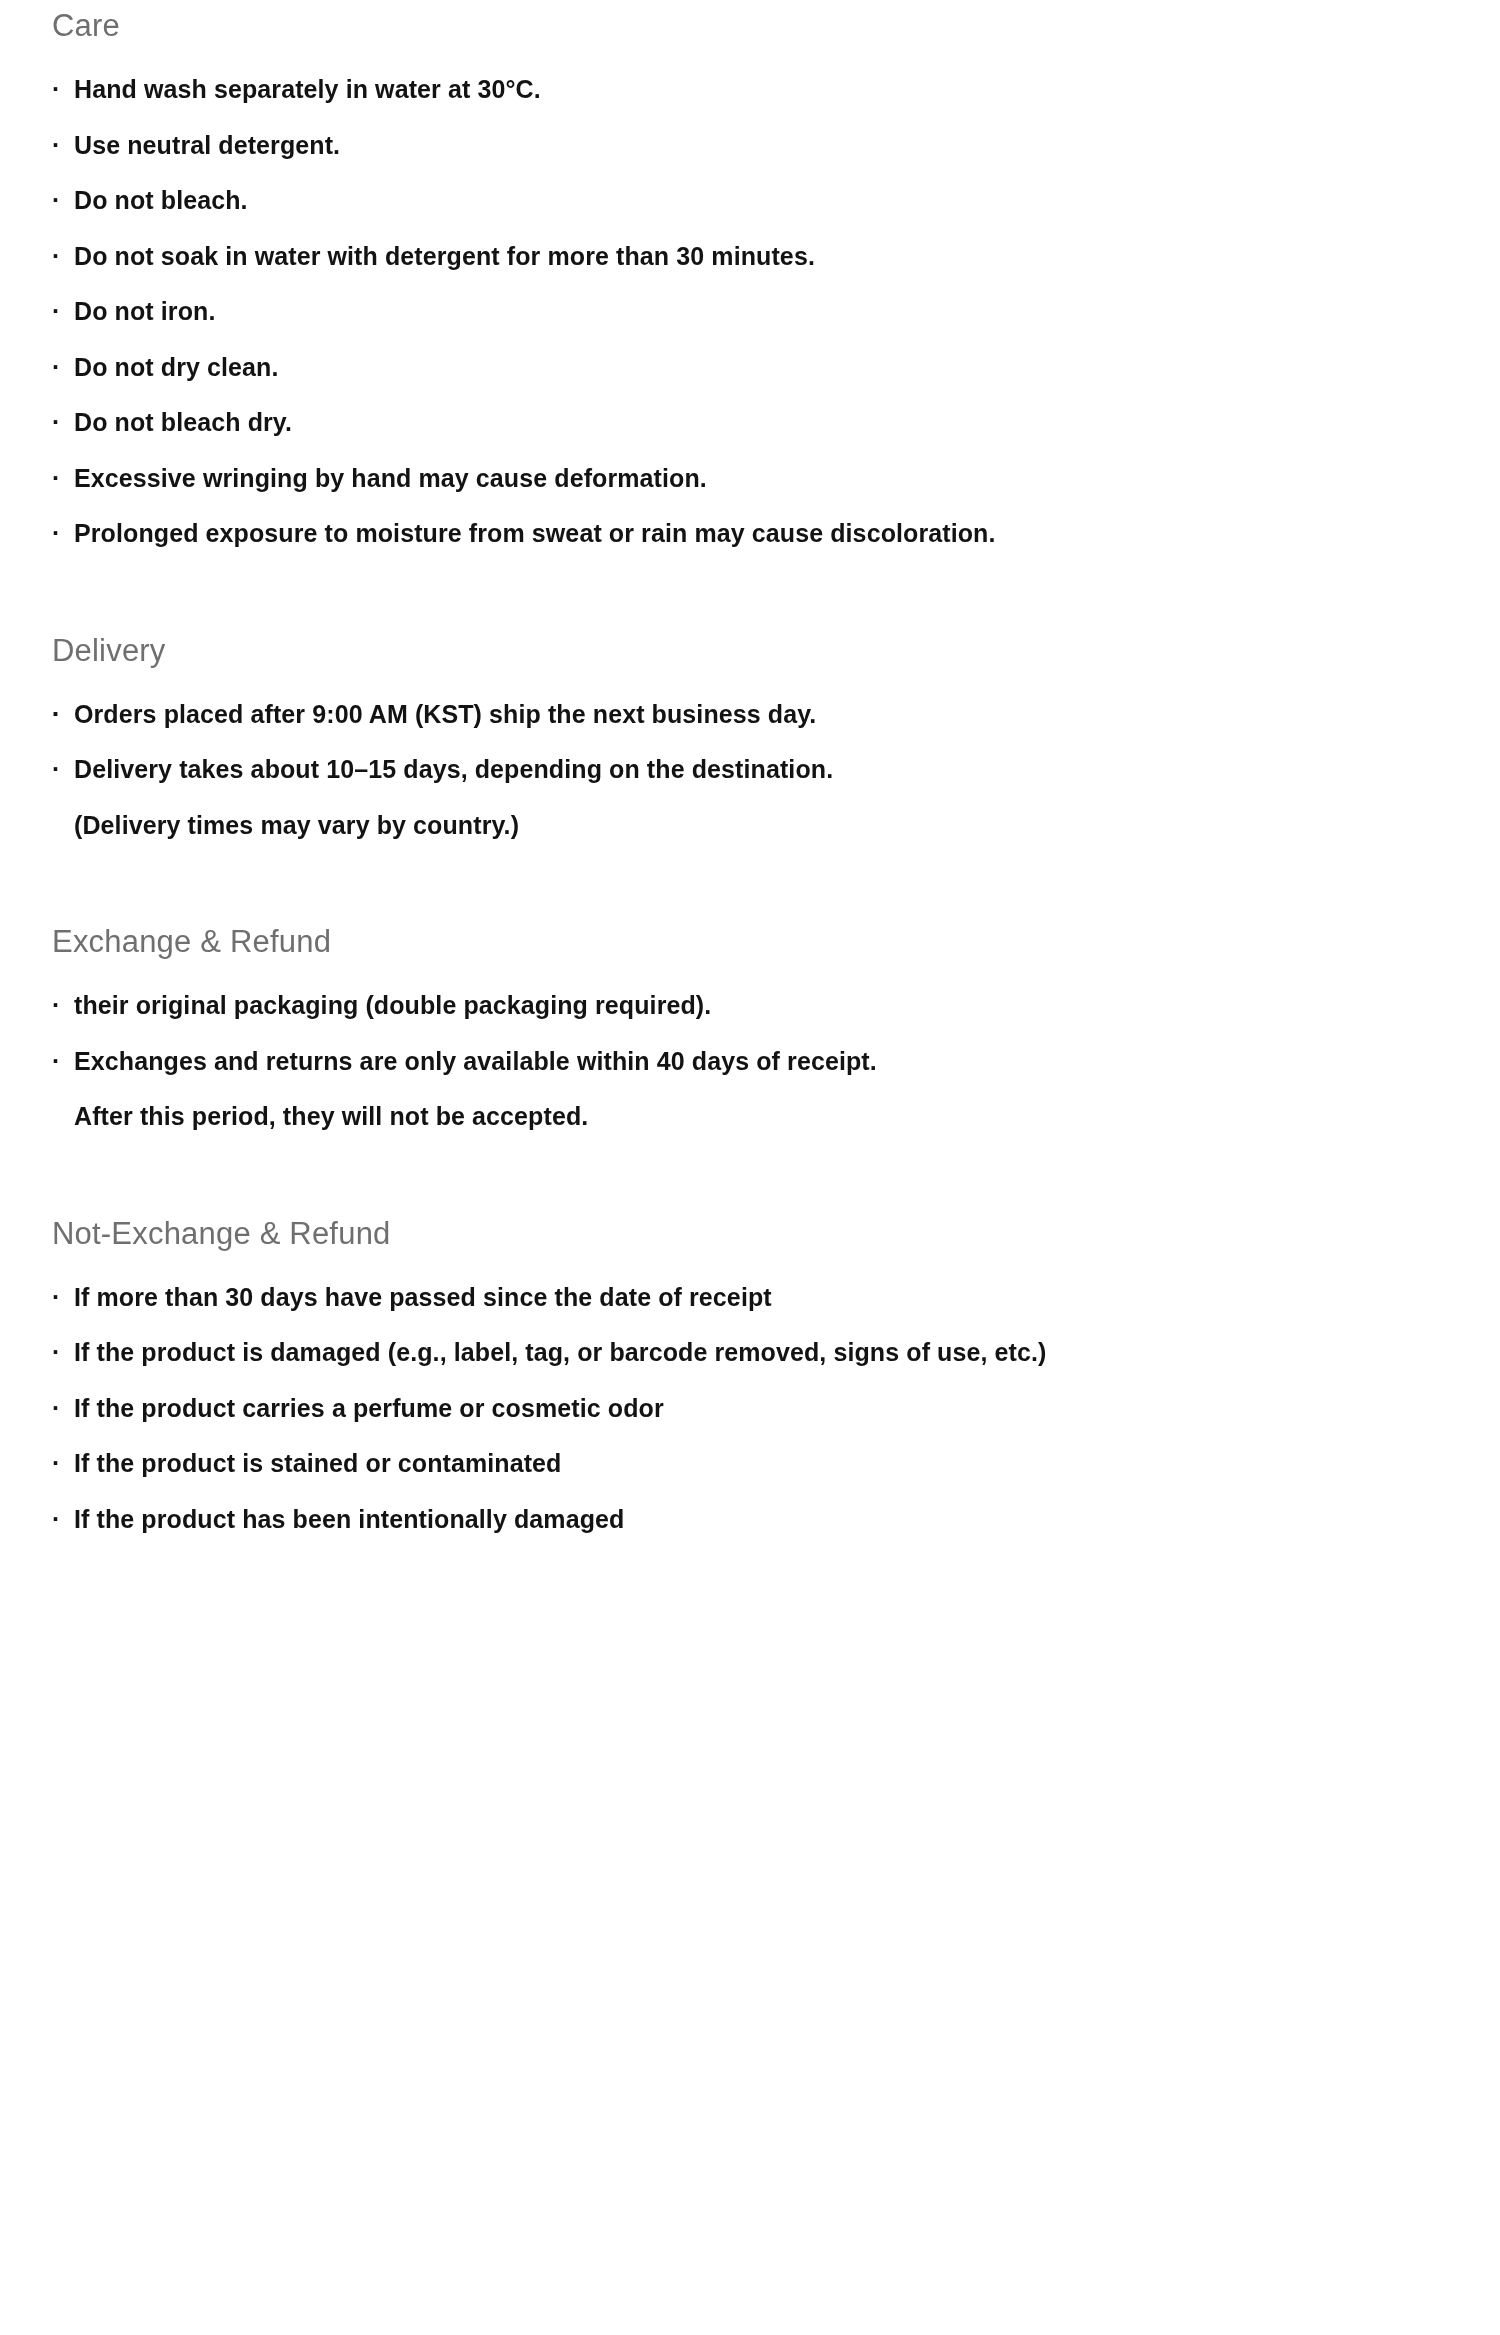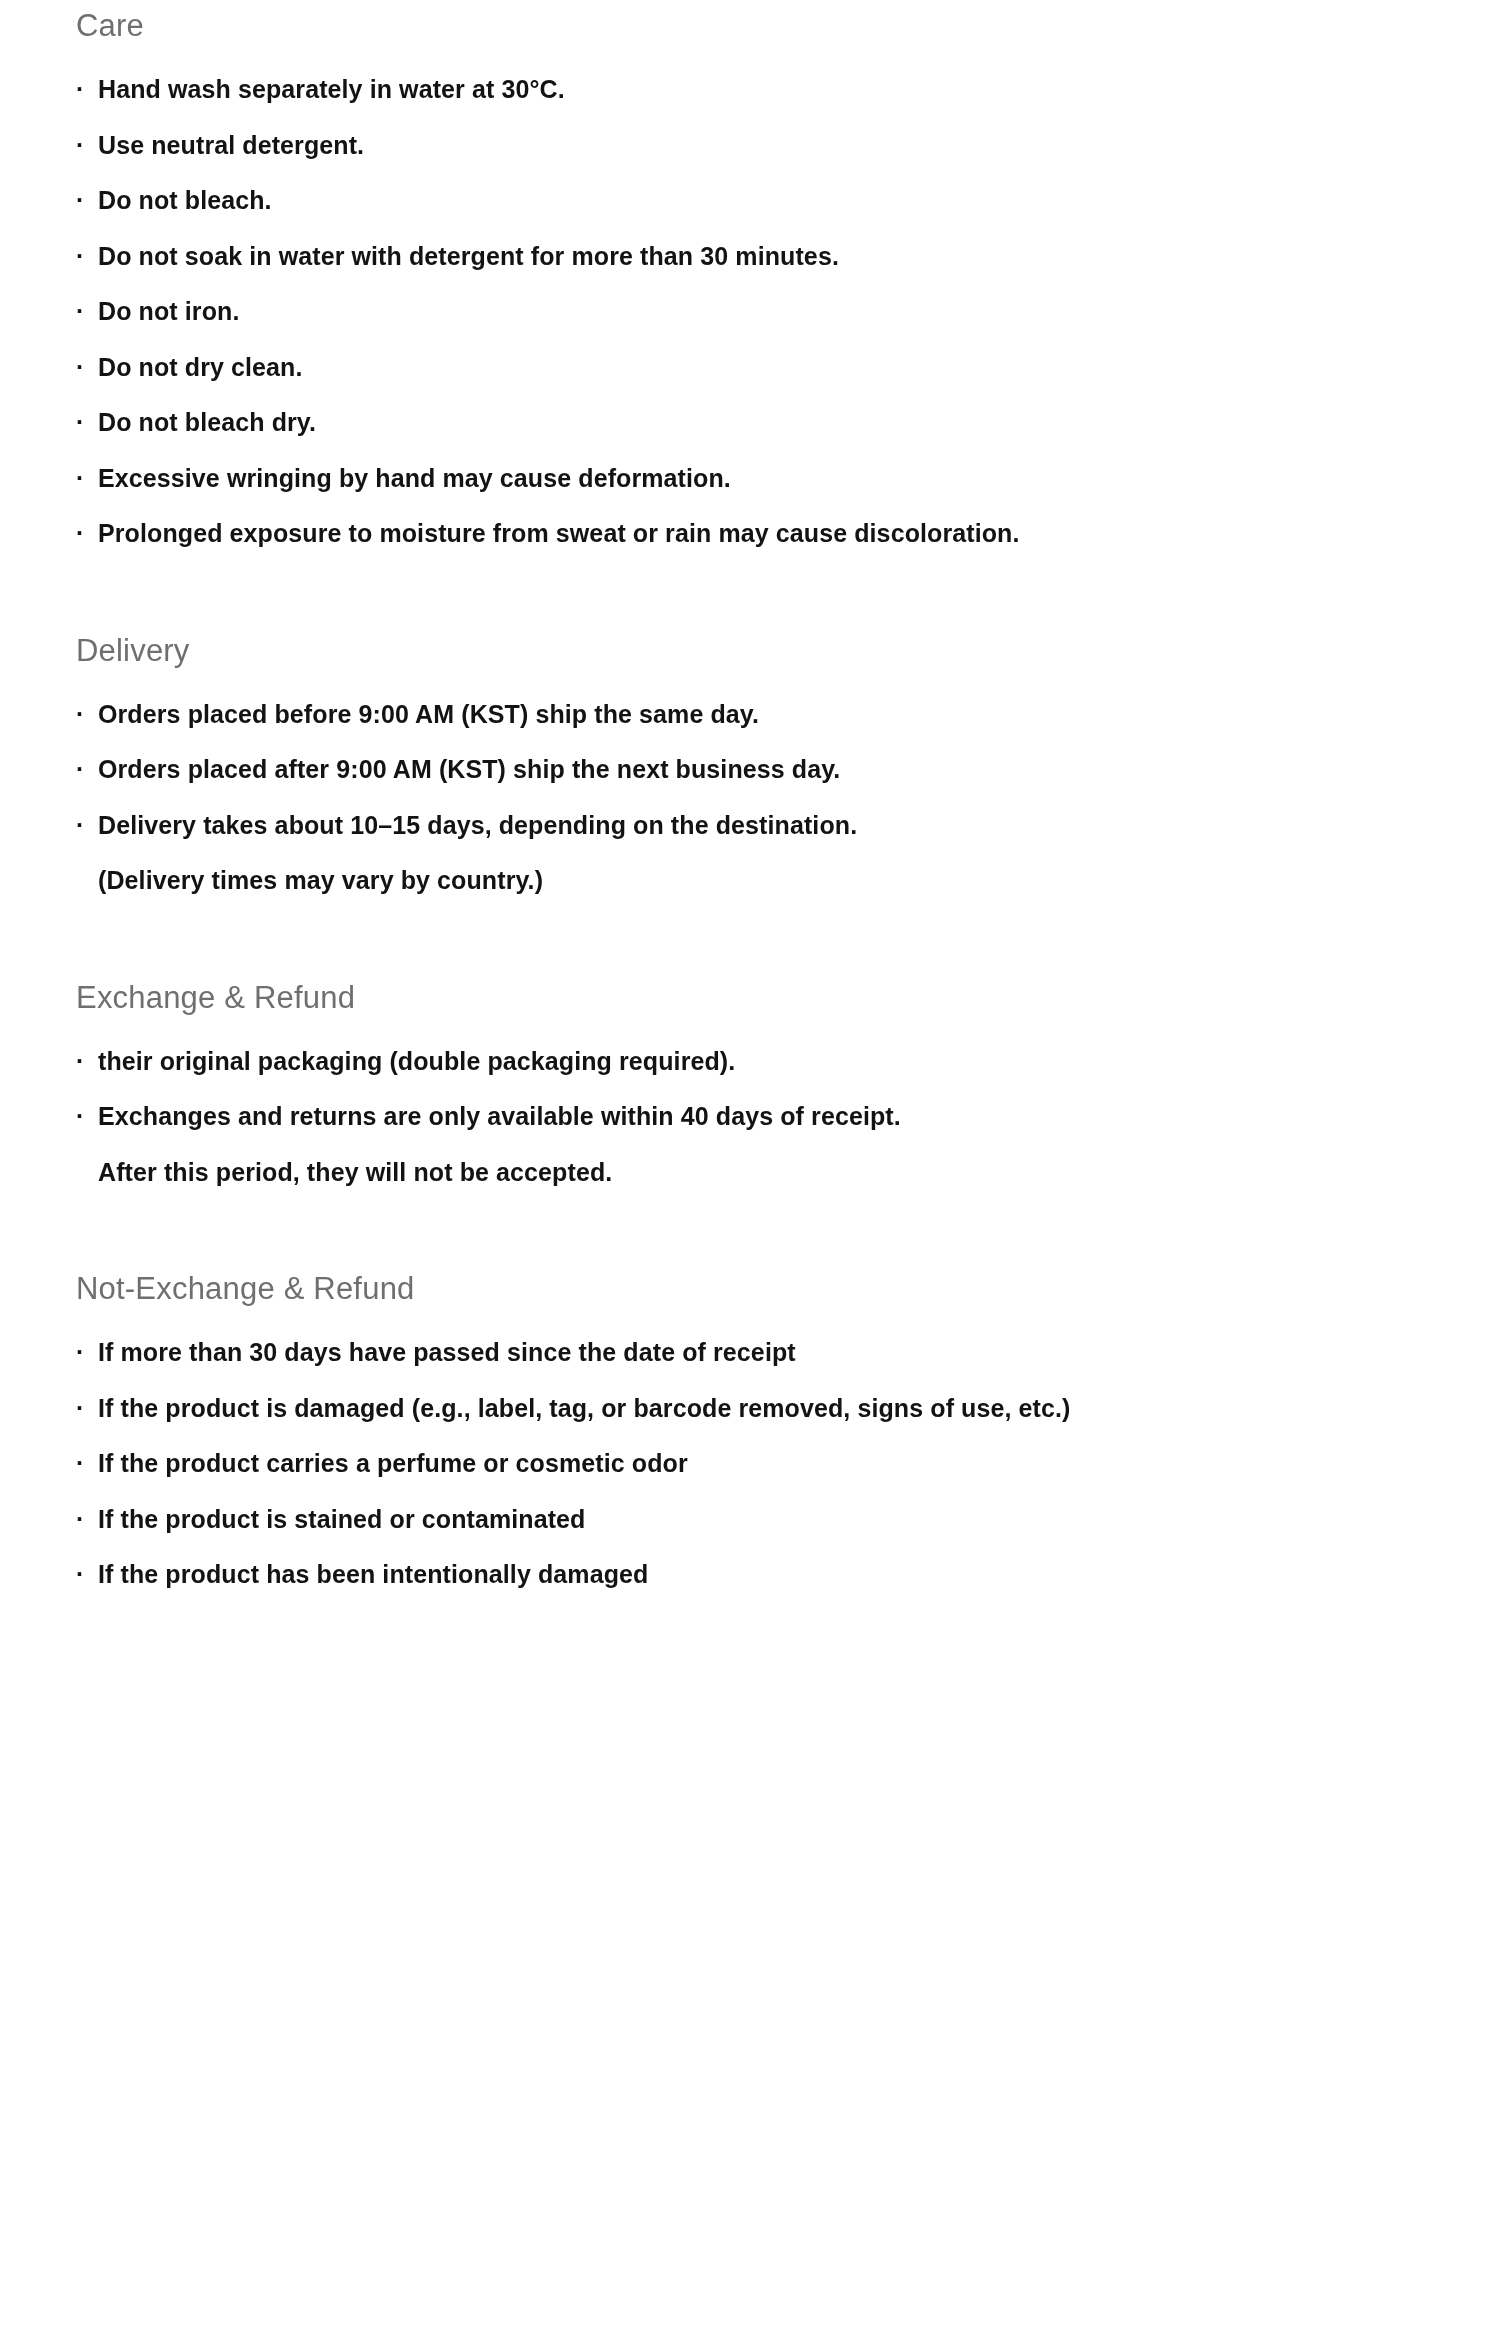--- a/index.html
+++ b/index.html
@@ -8,21 +8,21 @@
     background: #ffffff;
   }
   body {
     width: 1500px;
     height: 2335px;
     font-family: "Liberation Sans", "DejaVu Sans", sans-serif;
     overflow: hidden;
   }
   .page {
     box-sizing: border-box;
-    padding: 8px 40px 0 76px;
+    padding: 8px 40px 0 52px;
   }
   .info-section + .info-section {
     margin-top: 71px;
   }
   .section-title {
     margin: 0 0 18px 0;
     font-size: 31px;
     line-height: 36px;
     font-weight: 400;
     letter-spacing: 0.2px;
@@ -89,21 +89,21 @@
         </li>
         <li class="bullet-item">
           <div class="line"><span class="bullet-dot">·</span><span>Prolonged exposure to moisture from sweat or rain may cause discoloration.</span></div>
         </li>
       </ul>
     </section>
     <section class="info-section">
       <h2 class="section-title">Delivery</h2>
       <ul class="bullet-list">
         <li class="bullet-item">
-          <div class="line"><span class="bullet-dot">·</span><span>Orders placed before 9:00 AM (KST) ship the same day.</span></div>
+          <div class="line"><span class="bullet-dot">·</span></div>
         </li>
         <li class="bullet-item">
           <div class="line"><span class="bullet-dot">·</span><span>Orders placed after 9:00 AM (KST) ship the next business day.</span></div>
         </li>
         <li class="bullet-item">
           <div class="line"><span class="bullet-dot">·</span><span>Delivery takes about 10–15 days, depending on the destination.</span></div>
           <div class="line"><span>(Delivery times may vary by country.)</span></div>
         </li>
       </ul>
     </section>

